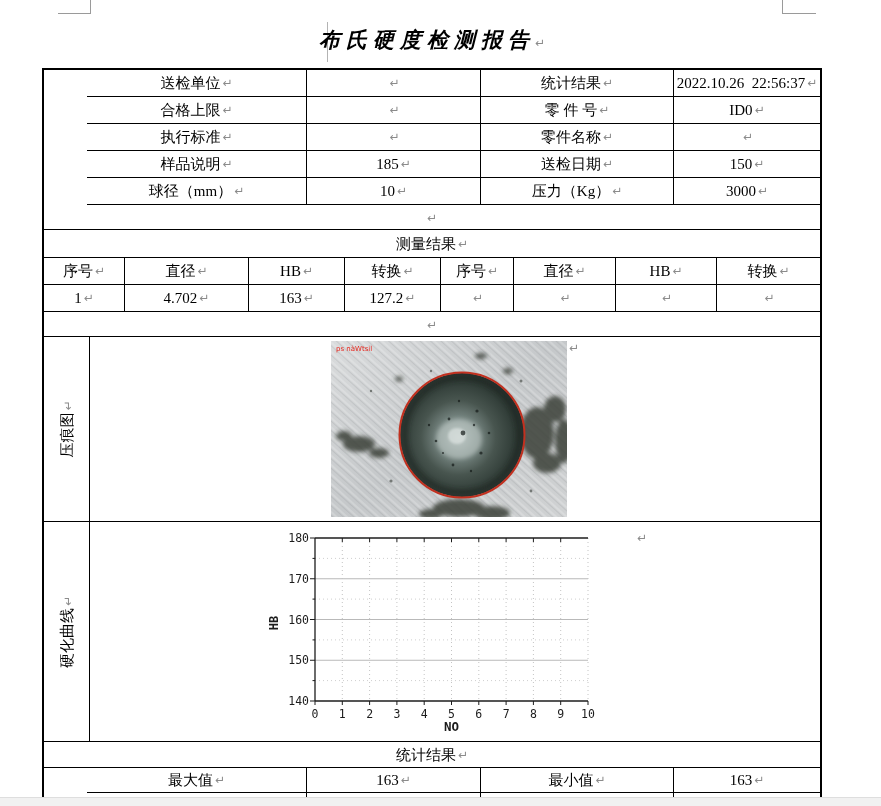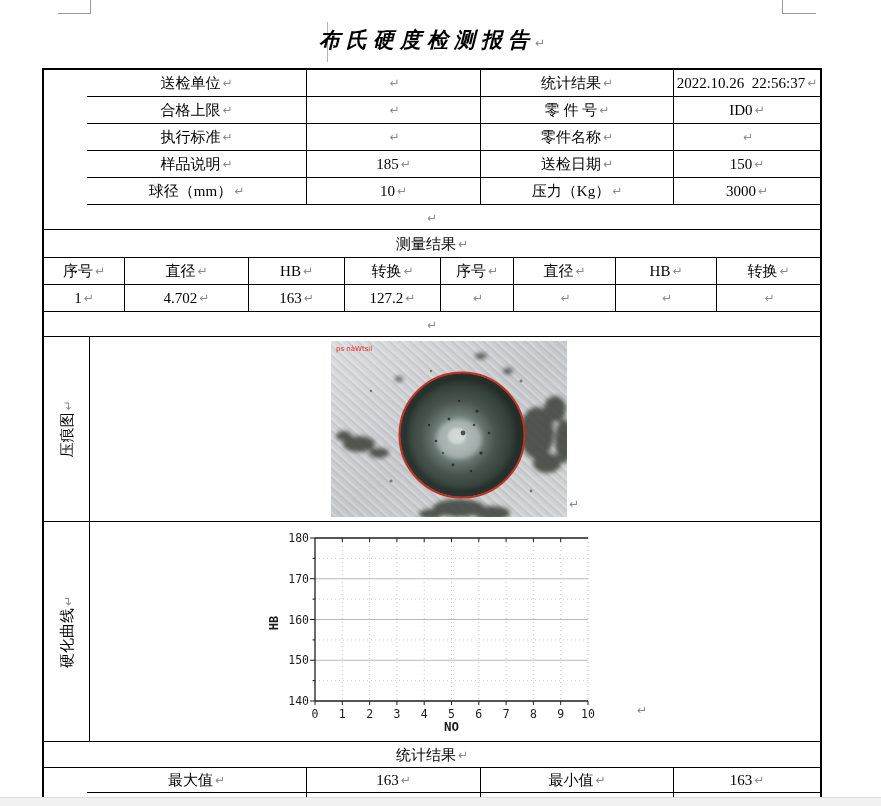--- a/index.html
+++ b/index.html
@@ -26,21 +26,21 @@
         gap:2px;font-size:15px;box-sizing:border-box;overflow:hidden;}
   .cell:last-child{border-right:none;}
   .h27{height:27px}.h25{height:25px}.h28{height:28px}.h26{height:26px}
   .h185{height:185px}.h220{height:220px}.h6{height:6px}
   .sect{font-weight:normal;}
   .val{white-space:pre;}
   .vcell{position:relative;}
   .vtext{position:absolute;top:50%;left:50%;transform:translate(-50%,-50%) rotate(-90deg);
          white-space:nowrap;font-size:15px;display:flex;align-items:center;gap:2px;}
   .media-cell{position:relative;display:flex;align-items:center;justify-content:center;}
-  .media-inner{display:flex;align-items:flex-end;}
+  .media-inner{display:flex;align-items:flex-start;}
   .photo-mark{margin-left:2px;margin-bottom:6px;}
   .chart-mark{margin-left:6px;margin-bottom:16px;}
   .chart-font{font-family:"DejaVu Sans Mono","Liberation Mono",monospace;}
   .bottom-strip{position:absolute;left:0;bottom:0;width:881px;height:9px;background:#f1f1f1;
                 border-top:1px solid #dedede;box-sizing:border-box;}
 </style>
 </head>
 <body>
 
 <div class="page">

